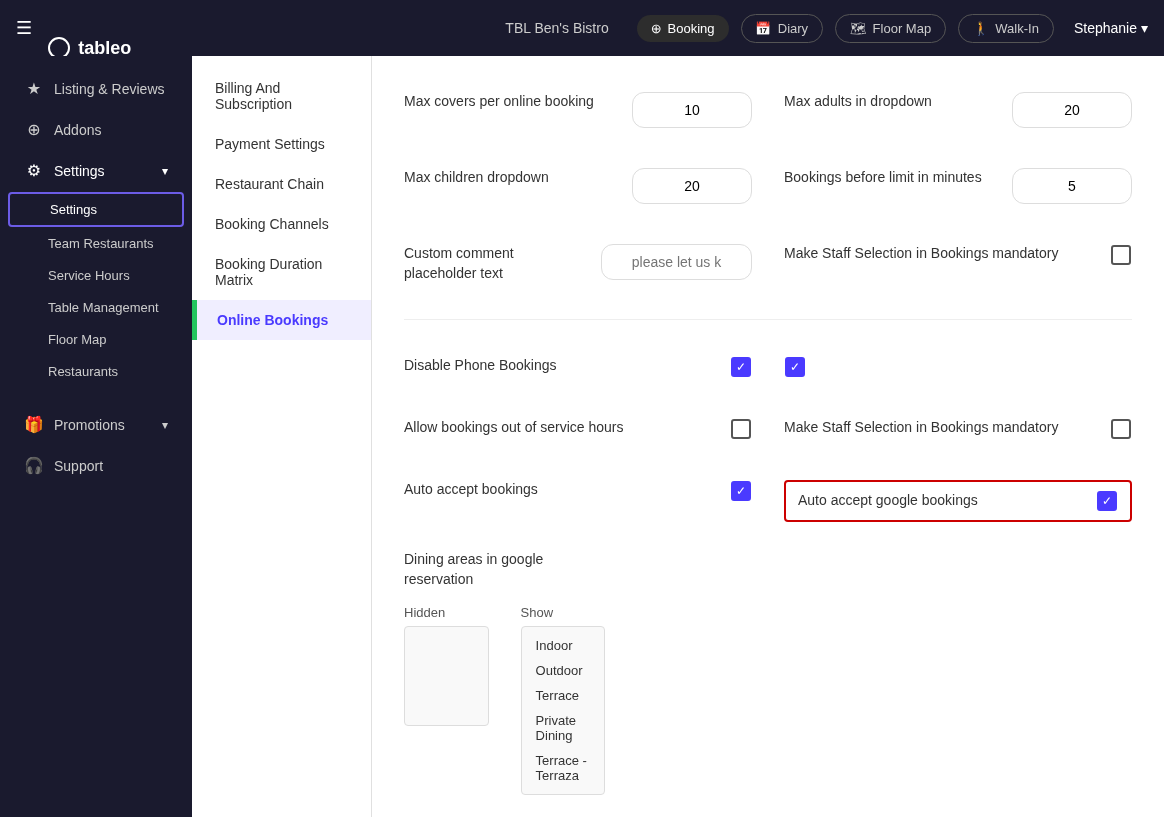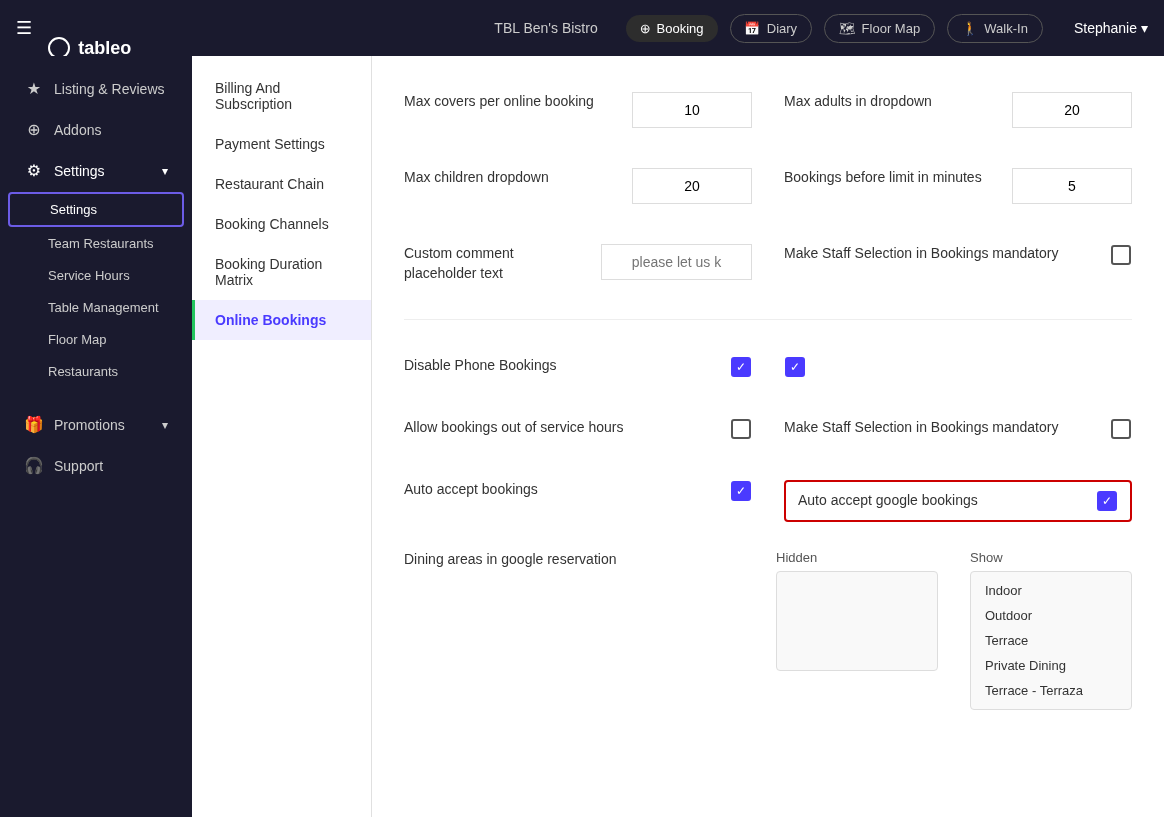--- a/index.html
+++ b/index.html
@@ -27,21 +27,21 @@
       font-size: 13px;
       font-weight: 500;
       display: flex;
       align-items: center;
       gap: 6px;
     }
     .nav-btn-booking { background: #2d2d2d; color: white; }
     .nav-btn-diary { background: transparent; color: #ccc; border: 1px solid #555; }
     .nav-btn-floormap { background: transparent; color: #ccc; border: 1px solid #555; }
     .nav-btn-walkin { background: transparent; color: #ccc; border: 1px solid #555; }
-    .nav-user { color: white; font-size: 14px; display: flex; align-items: center; gap: 4px; margin-left: 19px; cursor: pointer; }
+    .nav-user { color: white; font-size: 14px; display: flex; align-items: center; gap: 4px; margin-left: 8px; cursor: pointer; }
 
     
     .main-layout { display: flex; flex: 1; overflow: hidden; }
 
     
     .sidebar {
       width: 192px;
       background: #1a1a2e;
       color: white;
       display: flex;
@@ -84,21 +84,21 @@
       padding: 12px 0;
       overflow-y: auto;
     }
     .mid-nav-item {
       padding: 12px 20px;
       font-size: 14px;
       color: #333;
       cursor: pointer;
       border-left: 3px solid transparent;
     }
-    .mid-nav-item.active { background: #f0eeff; color: #4a3aff; border-left: 3px solid #22c55e; font-weight: 600; }
+    .mid-nav-item.active { background: #f0eeff; color: #4a3aff; border-left: 5px solid #22c55e; font-weight: 600; }
 
     
     .content-area {
       flex: 1;
       background: white;
       overflow-y: auto;
       padding: 24px 32px;
     }
 
     
@@ -119,21 +119,21 @@
       font-size: 14px;
       color: #333;
       flex: 1;
       line-height: 1.4;
     }
 
     .setting-input {
       width: 120px;
       height: 36px;
       border: 1px solid #ddd;
-      border-radius: 0;
+      border-radius: 12px;
       padding: 0 10px;
       font-size: 14px;
       text-align: center;
       flex-shrink: 0;
     }
 
     .setting-input-wide {
       width: 151px;
     }
 
@@ -176,20 +176,21 @@
       gap: 12px;
       flex: 1;
     }
 
     
     .dining-section {
       grid-column: 1 / -1;
       display: flex;
       gap: 16px;
       align-items: flex-start;
+      flex-direction: column;
     }
 
     .dining-label { font-size: 14px; color: #333; width: 150px; flex-shrink: 0; }
 
     .dining-lists {
       display: flex;
       gap: 32px;
       flex: 1;
     }
 

